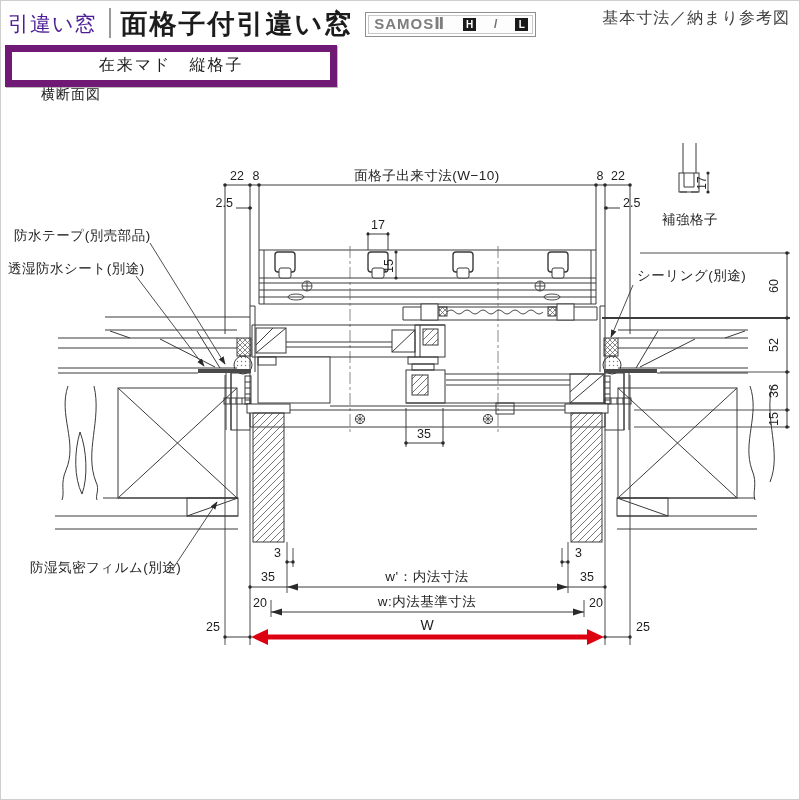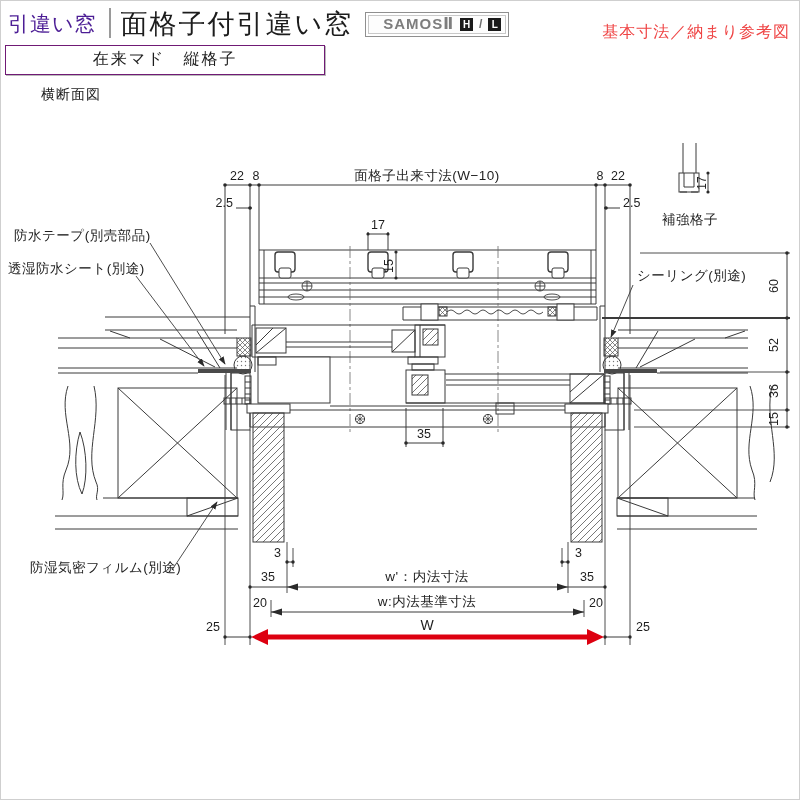--- a/index.html
+++ b/index.html
@@ -3,29 +3,29 @@
 <meta charset="utf-8">
 <style>
   html,body{margin:0;padding:0;background:#fff;}
   body{width:800px;height:800px;position:relative;overflow:hidden;
        font-family:"Liberation Sans","DejaVu Sans",sans-serif;color:#222;}
   .frame-border{position:absolute;inset:0;border:1px solid #cfcfcf;pointer-events:none;}
   
   .hdr{position:absolute;top:6px;left:8px;display:flex;align-items:flex-start;}
   .hdr-cat{font-size:21px;color:#4c1d95;letter-spacing:1px;padding-top:4px;}
   .hdr-div{width:2px;background:#9a9a9a;height:30px;margin:2px 10px 0 12px;}
-  .hdr-title{font-size:27px;font-weight:normal;color:#1c1c1c;letter-spacing:2px;}
+  .hdr-title{font-size:27px;font-weight:bold;color:#1c1c1c;letter-spacing:2px;}
   .logo-box{margin:6px 0 0 12px;border:1px solid #8f8f8f;box-shadow:inset 0 0 0 2px #fff,inset 0 0 0 3px #c9c9c9;
-            padding:2px 7px 3px 17px;display:flex;align-items:center;gap:6px;background:#fdfdfd;}
+            padding:2px 7px 3px 8px;display:flex;align-items:center;gap:18px;background:#fdfdfd;}
   .logo-main{font-size:15px;color:#7d7d7d;letter-spacing:1px;font-weight:bold;}
   .chip{display:inline-block;background:#1a1a1a;color:#fff;font-size:10px;font-weight:bold;
         width:13px;height:13px;line-height:13px;text-align:center;}
   .logo-slash{color:#6f6f6f;font-size:12px;font-weight:bold;}
-  .hdr-note{position:absolute;top:8px;right:10px;font-size:16px;color:#ef4444;letter-spacing:1px;margin-top:14px;}
-  .spec-box{position:absolute;top:45px;left:5px;width:318px;border:1px solid #701a75;
+  .hdr-note{position:absolute;top:8px;right:10px;font-size:16px;color:#404040;letter-spacing:1px;}
+  .spec-box{position:absolute;top:45px;left:5px;width:318px;border:7px solid #701a75;
             box-shadow:1px 1px 0 #bbb;text-align:center;font-size:16px;letter-spacing:2px;
             padding:3px 0 4px 0;color:#1c1c1c;background:#fff;}
   .section-label{position:absolute;top:86px;left:6px;font-size:14px;color:#1c1c1c;letter-spacing:1px;margin-left:35px;}
   svg{position:absolute;left:0;top:0;}
   svg text{fill:#1e1e1e;}
   .dimtxt{font-size:12.5px;}
   .dimtxt-s{font-size:12px;}
   .jp{font-size:13.5px;letter-spacing:0.5px;}
 </style>
 </head>

